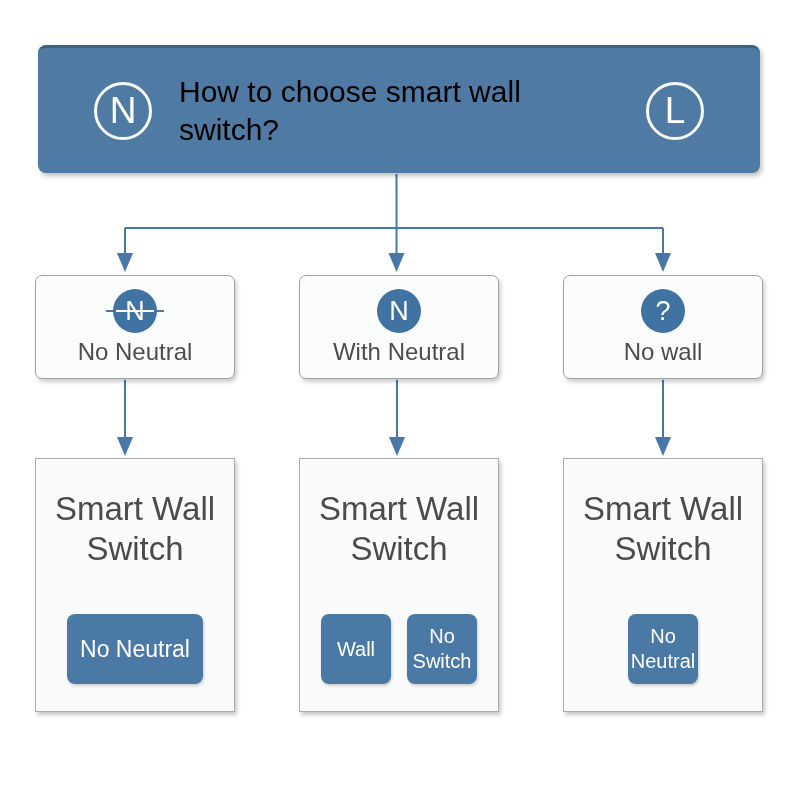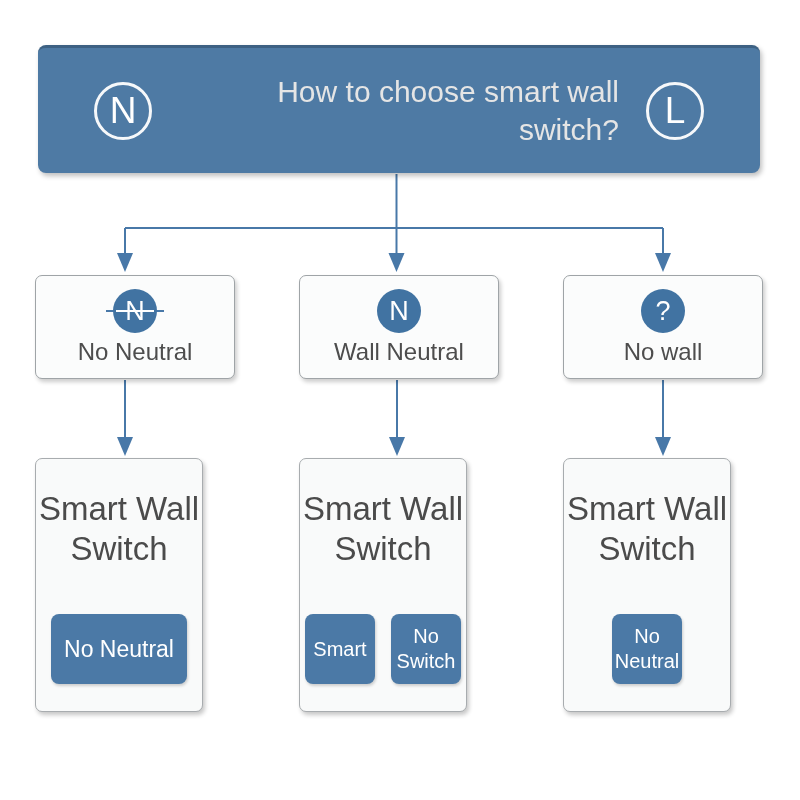--- a/index.html
+++ b/index.html
@@ -20,21 +20,21 @@
     display:flex;align-items:center;justify-content:space-between;
     padding:0 56px;
   }
   .badge{
     width:58px;height:58px;border-radius:50%;
     border:3px solid rgba(255,255,255,.95);box-sizing:border-box;
     display:flex;align-items:center;justify-content:center;
     color:#ffffff;font-size:37px;line-height:1;flex:0 0 auto;
   }
   .hdr h1{
-    margin:0;flex:1;text-align:right;color:#e5e5e5;font-weight:normal;
+    margin:0;flex:1;text-align:left;color:#000000;font-weight:normal;
     font-size:30px;line-height:1.25;max-width:440px;align-self:center;
     margin-left:auto;margin-right:auto;padding:0 8px;
   }
 
   
   .decision{
     position:absolute;top:275px;width:200px;height:104px;box-sizing:border-box;
     background:#fbfcfc;border:1px solid #9fa4a7;border-radius:7px;z-index:2;
     box-shadow:2px 3px 4px rgba(0,0,0,.2);
     text-align:center;
@@ -48,22 +48,22 @@
     background:#4173a2;color:#ffffff;font-size:27px;line-height:1;
     display:flex;align-items:center;justify-content:center;
   }
   .dicon.strike .circle::after{
     content:"";position:absolute;left:3px;right:3px;top:50%;margin-top:-1px;height:2px;background:#ffffff;
   }
   .dlabel{margin-top:5px;font-size:24px;color:#4d4d4d;}
 
   
   .product{
-    position:absolute;top:458px;width:168px;height:254px;box-sizing:border-box;
-    background:#f9fafa;border:1px solid #a8acaf;border-radius:7px;z-index:2;
+    position:absolute;top:458px;width:200px;height:254px;box-sizing:border-box;
+    background:#f9fafa;border:1px solid #a8acaf;border-radius:0;z-index:2;
     box-shadow:2px 3px 4px rgba(0,0,0,.22);
     text-align:center;
   }
   .ptitle{
     margin:30px auto 0;max-width:180px;
     font-size:33px;line-height:1.2;color:#4b4b4b;
   }
   .btnrow{
     position:absolute;left:0;right:0;top:155px;
     display:flex;justify-content:center;gap:16px;
@@ -123,21 +123,21 @@
     <div class="dlabel">No Neutral</div>
   </div>
 
   <div class="decision col2">
     <div class="dicon">
 
       <span class="circle">
         <span>N</span>
       </span>
     </div>
-    <div class="dlabel">Wall Neutral</div>
+    <div class="dlabel">With Neutral</div>
   </div>
 
   <div class="decision col3">
     <div class="dicon">
 
       <span class="circle">
         <span>?</span>
       </span>
     </div>
     <div class="dlabel">No wall</div>
@@ -146,21 +146,21 @@
   <div class="product col1">
     <div class="ptitle">Smart Wall Switch</div>
     <div class="btnrow">
       <div class="pbtn wide">No Neutral</div>
     </div>
   </div>
 
   <div class="product col2">
     <div class="ptitle">Smart Wall Switch</div>
     <div class="btnrow">
-      <div class="pbtn">Smart</div>
+      <div class="pbtn">Wall</div>
       <div class="pbtn">No Switch</div>
     </div>
   </div>
 
   <div class="product col3">
     <div class="ptitle">Smart Wall Switch</div>
     <div class="btnrow">
       <div class="pbtn">No Neutral</div>
     </div>
   </div>

